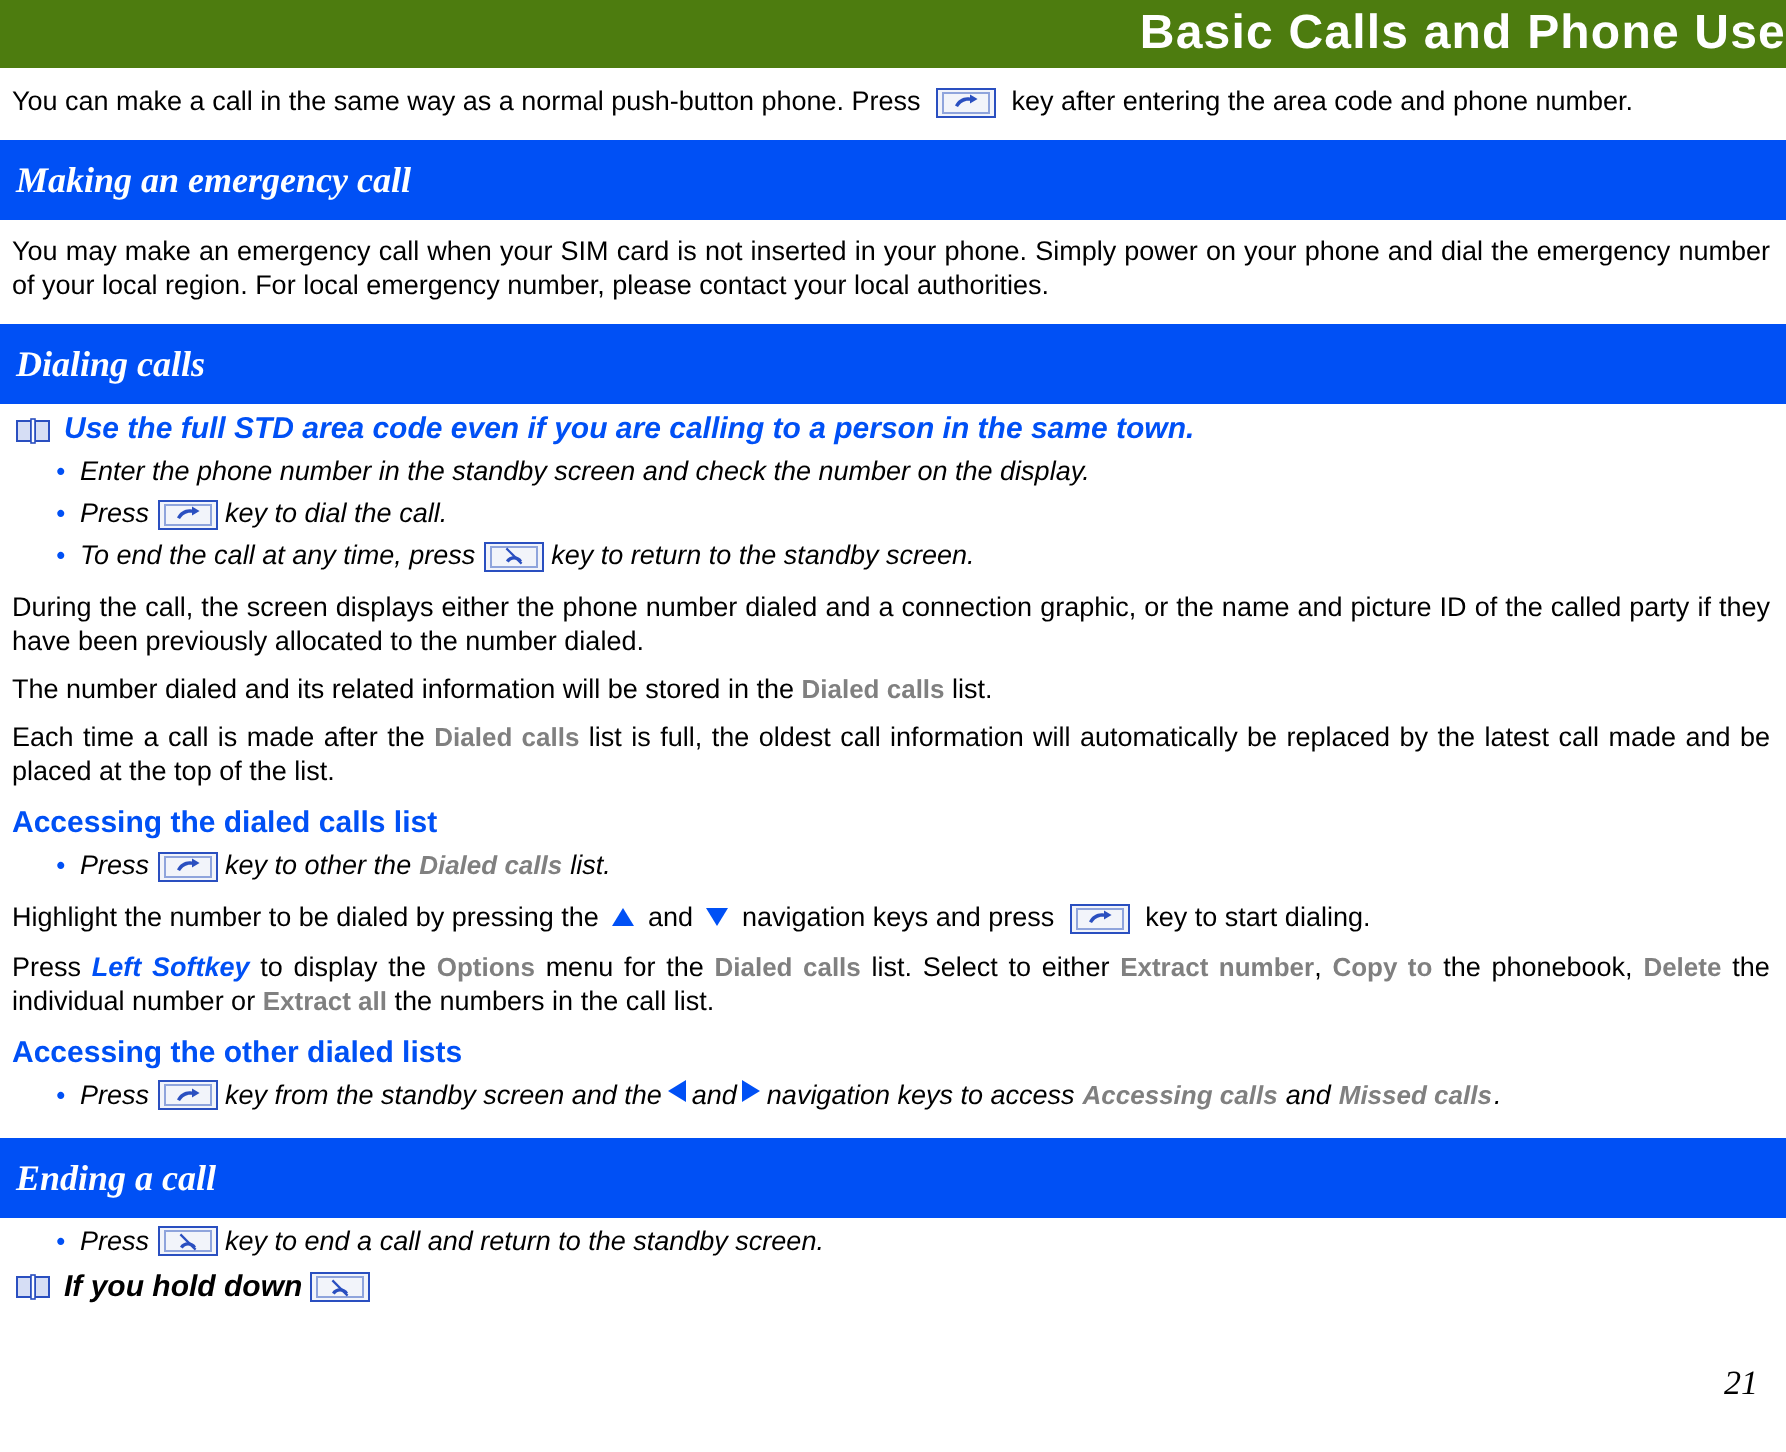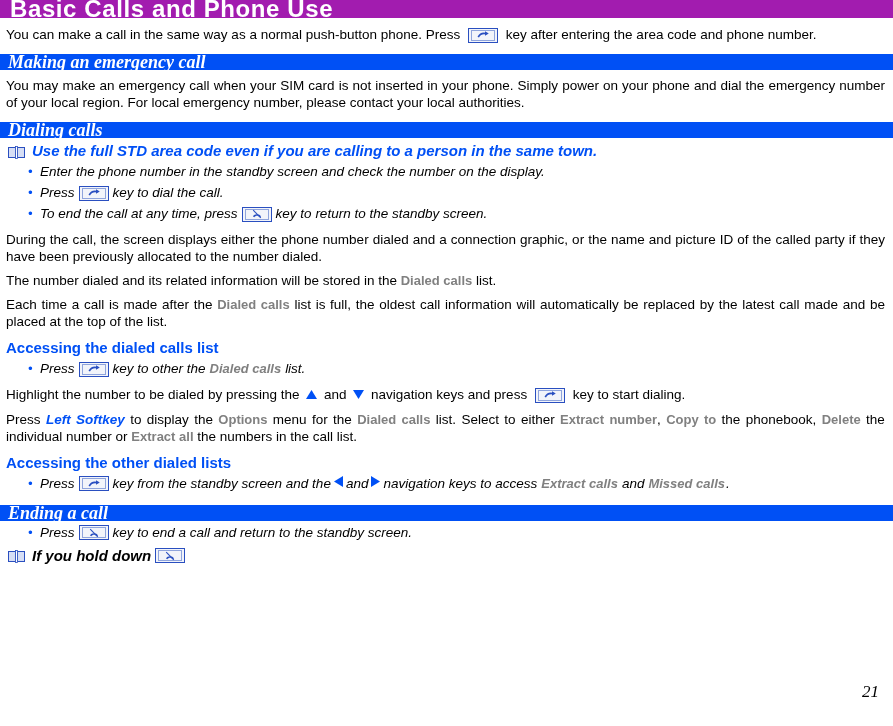--- a/index.html
+++ b/index.html
@@ -11,26 +11,27 @@
     height: 726px;
     background: #ffffff;
     font-family: "Liberation Sans", sans-serif;
     color: #000000;
     overflow: hidden;
     position: relative;
   }
 
   
   .title-banner {
-    background: #a21caf;
-    height: 18px;
+    background: #4d7c0f;
+    height: 34px;
     display: flex;
     align-items: center;
     padding: 0 0 0 10px;
     box-sizing: border-box;
+    justify-content: flex-end;
   }
   .title-banner .title-text {
     color: #ffffff;
     font-size: 24px;
     font-weight: bold;
     letter-spacing: 0.6px;
     line-height: 1;
   }
 
   
@@ -46,21 +47,21 @@
     text-align: justify;
     color: #000000;
   }
   p.body-text.first {
     margin-top: 8px;
   }
 
   
   .section-bar {
     background: #0050F5;
-    height: 16px;
+    height: 40px;
     margin: 11px 0 0 0;
     display: flex;
     align-items: center;
     box-sizing: border-box;
     width: 100%;
   }
   .section-bar .section-title {
     color: #ffffff;
     font-family: "Liberation Serif", serif;
     font-size: 18px;
@@ -349,21 +350,21 @@
           <path d="M1 6.5 L10 1 L10 12 Z" fill="#0050F5"></path>
         </svg>
       </span>
       <span>and</span>
       <span class="tri">
         <svg width="11" height="13" viewBox="0 0 11 13" xmlns="http://www.w3.org/2000/svg">
           <path d="M10 6.5 L1 12 L1 1 Z" fill="#0050F5"></path>
         </svg>
       </span>
       <span>navigation keys to access</span>
-      <span class="ui-term" style="margin:0 4px;">Extract calls</span>
+      <span class="ui-term" style="margin:0 4px;">Accessing calls</span>
       <span>and</span>
       <span class="ui-term" style="margin:0 1px 0 4px;">Missed calls</span>
         <span>.</span>
     </li>
   </ul>
 
   <div class="section-bar wide">
     <span class="section-title">Ending a call</span>
   </div>
 

